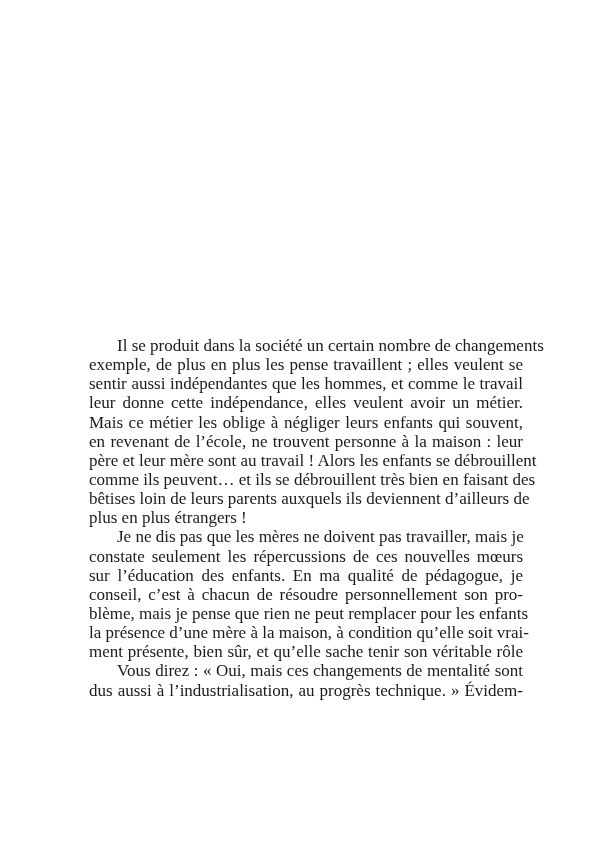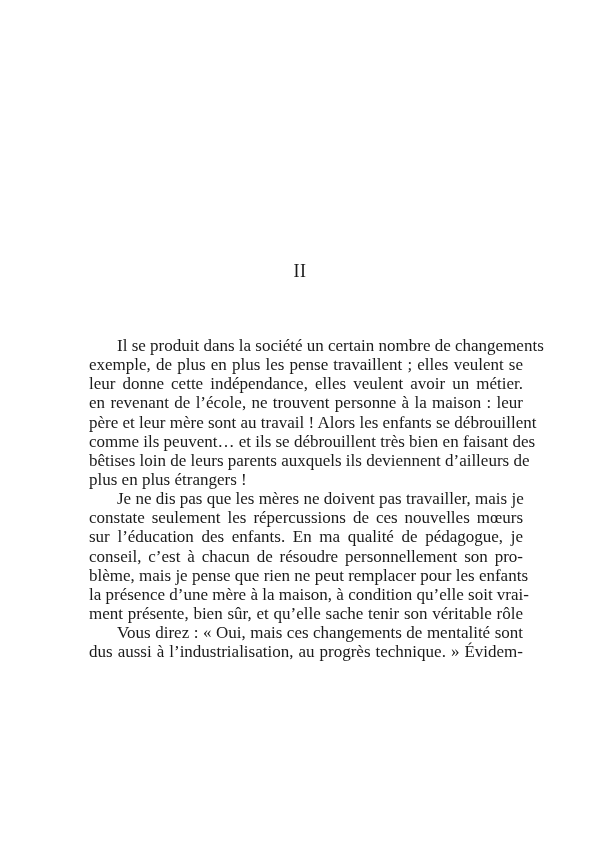--- a/index.html
+++ b/index.html
@@ -54,27 +54,28 @@
       padding-left: 28px;
     }
     .line.last {
       text-align-last: left;
     }
   </style>
 </head>
 <body>
 
 <div class="page">
-  <h2 class="chapter-heading">II</h2>
 
   <div class="body-text">
     <div>
       <span class="line indent">Il se produit dans la société un certain nombre de changements</span>
       <span class="line">exemple, de plus en plus les pense travaillent ; elles veulent se</span>
+      <span class="line">sentir aussi indépendantes que les hommes, et comme le travail</span>
       <span class="line">leur donne cette indépendance, elles veulent avoir un métier.</span>
+      <span class="line">Mais ce métier les oblige à négliger leurs enfants qui souvent,</span>
       <span class="line">en revenant de l’école, ne trouvent personne à la maison : leur</span>
       <span class="line">père et leur mère sont au travail ! Alors les enfants se débrouillent</span>
       <span class="line">comme ils peuvent… et ils se débrouillent très bien en faisant des</span>
       <span class="line">bêtises loin de leurs parents auxquels ils deviennent d’ailleurs de</span>
       <span class="line last">plus en plus étrangers !</span>
     </div>
     <div>
       <span class="line indent">Je ne dis pas que les mères ne doivent pas travailler, mais je</span>
       <span class="line">constate seulement les répercussions de ces nouvelles mœurs</span>
       <span class="line">sur l’éducation des enfants. En ma qualité de pédagogue, je</span>

